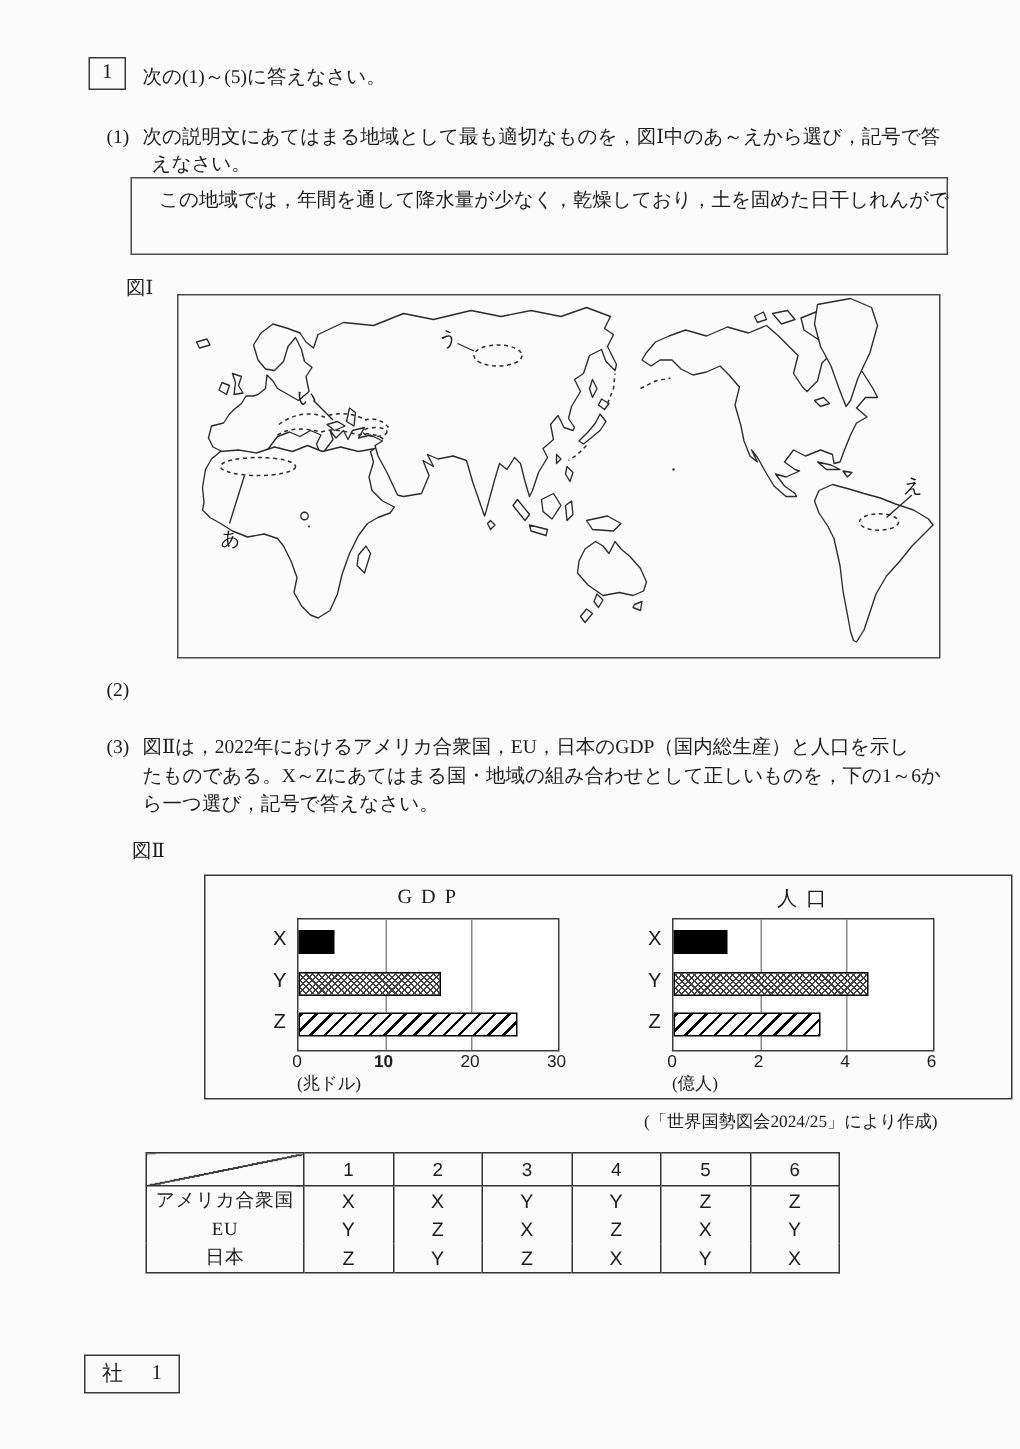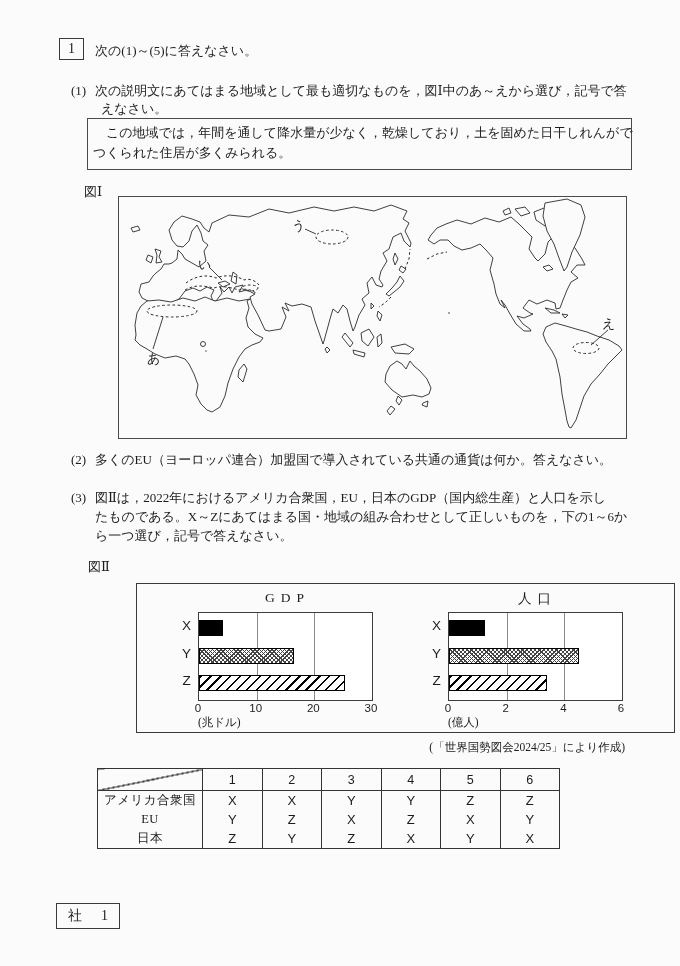--- a/index.html
+++ b/index.html
@@ -57,21 +57,20 @@
     <span>1</span>
   </div>
   <div class="t" style="left:95px;top:43px">次の(1)～(5)に答えなさい。</div>
 
   <div class="t" style="left:71px;top:83px">(1)</div>
   <div class="t" style="left:95px;top:83px">次の説明文にあてはまる地域として最も適切なものを，図Ⅰ中のあ～えから選び，記号で答</div>
   <div class="t" style="left:101px;top:101px">えなさい。</div>
 
   <div class="desc-box"></div>
   <div class="t" style="left:106px;top:125px">この地域では，年間を通して降水量が少なく，乾燥しており，土を固めた日干しれんがで</div>
-  <div class="t" style="left:93px;top:145px">つくられた住居が多くみられる。</div>
 
   <div class="t" style="left:84px;top:184px">図Ⅰ</div>
 
   <div class="map-box">
     <svg viewBox="0 0 507 241" width="507" height="241">
       <g class="mapline">
 
         <path d="M23,101 L20,95 L22,87 L30,85 L34,79 L37,76 L42,72 L45,67 L50,67 L53,66 L58,62 L59,53 L63,57 L66,62 L73,66 L80,70 L87,64 L85,54 L89,48 L84,44 L82,36 L78,28 L73,34 L70,44 L64,50 L58,49 L53,43 L50,33 L55,25 L63,19 L73,22 L81,25 L85,31 L90,35 L93,26 L110,18 L130,20 L150,12 L170,16 L195,10 L215,14 L235,10 L255,14 L272,8 L288,14 L284,22 L290,26 L286,34 L292,46 L291,50 L285,44 L282,36 L274,40 L270,52 L264,56 L268,64 L262,74 L260,82 L264,88 L263,90 L257,88 L253,80 L248,86 L250,96 L243,102 L246,108 L240,118 L236,130 L234,134 L231,124 L228,112 L224,108 L219,116 L214,112 L211,122 L205,144 L204,147 L196,124 L192,110 L183,107 L173,109 L166,106 L170,114 L163,110 L167,120 L162,132 L150,134 L146,133 L139,118 L133,107 L131,100 L136,97 L128,93 L120,95 L124,88 L116,90 L113,96 L110,90 L105,95 L101,90 L103,96 L97,104 L94,104 L92,99 L95,93 L88,90 L81,94 L74,91 L66,94 L60,102 L53,106 L42,104 L31,105 Z"></path>
 
         <path d="M99,86 L106,84 L111,87 L104,90 Z"></path>
@@ -133,21 +132,20 @@
       <path class="leader" d="M186,32 L197,37"></path>
       <text class="maptext" x="173" y="33">う</text>
 
       <ellipse class="dotted" cx="467" cy="151" rx="13" ry="5.5"></ellipse>
       <path class="leader" d="M489,133 L472,148"></path>
       <text class="maptext" x="483" y="131">え</text>
     </svg>
   </div>
 
   <div class="t" style="left:71px;top:452px">(2)</div>
-  <div class="t" style="left:95px;top:452px">多くのEU（ヨーロッパ連合）加盟国で導入されている共通の通貨は何か。答えなさい。</div>
 
   <div class="t" style="left:71px;top:490px">(3)</div>
   <div class="t" style="left:95px;top:490px">図Ⅱは，2022年におけるアメリカ合衆国，EU，日本のGDP（国内総生産）と人口を示し</div>
   <div class="t" style="left:95px;top:509px">たものである。X～Zにあてはまる国・地域の組み合わせとして正しいものを，下の1～6か</div>
   <div class="t" style="left:95px;top:528px">ら一つ選び，記号で答えなさい。</div>
 
   <div class="t" style="left:88px;top:559px">図Ⅱ</div>
 
   <div class="fig2-box">
     <div class="chart" style="left:41px">
@@ -157,21 +155,21 @@
           <div class="gridline" style="left: 66.6667%;"></div>
           <div class="bar solid" style="top: 7px; width: 14%;"></div>
           <div class="bar dots" style="top: 34.5px; width: 54.6667%;"></div>
           <div class="bar stripes" style="top: 62px; width: 84.6667%;"></div>
         </div>
         <div class="c-cat" style="top: 34px;">X</div>
         <div class="c-cat" style="top: 61.5px;">Y</div>
         <div class="c-cat" style="top: 89px;">Z</div>
         <div class="c-ticks">
           <span style="left: 0%;">0</span>
-          <span style="left: 33.3333%;">10</span>
+          <span style="left: 33.3333%; font-weight: bold;">10</span>
           <span style="left: 66.6667%;">20</span>
           <span style="left: 100%;">30</span>
         </div>
         <div class="c-unit">(兆ドル)</div>
       </div>
     <div class="chart" style="left:291px">
         <div class="c-title">人口</div>
         <div class="c-plot">
           <div class="gridline" style="left: 33.3333%;"></div>
           <div class="gridline" style="left: 66.6667%;"></div>

